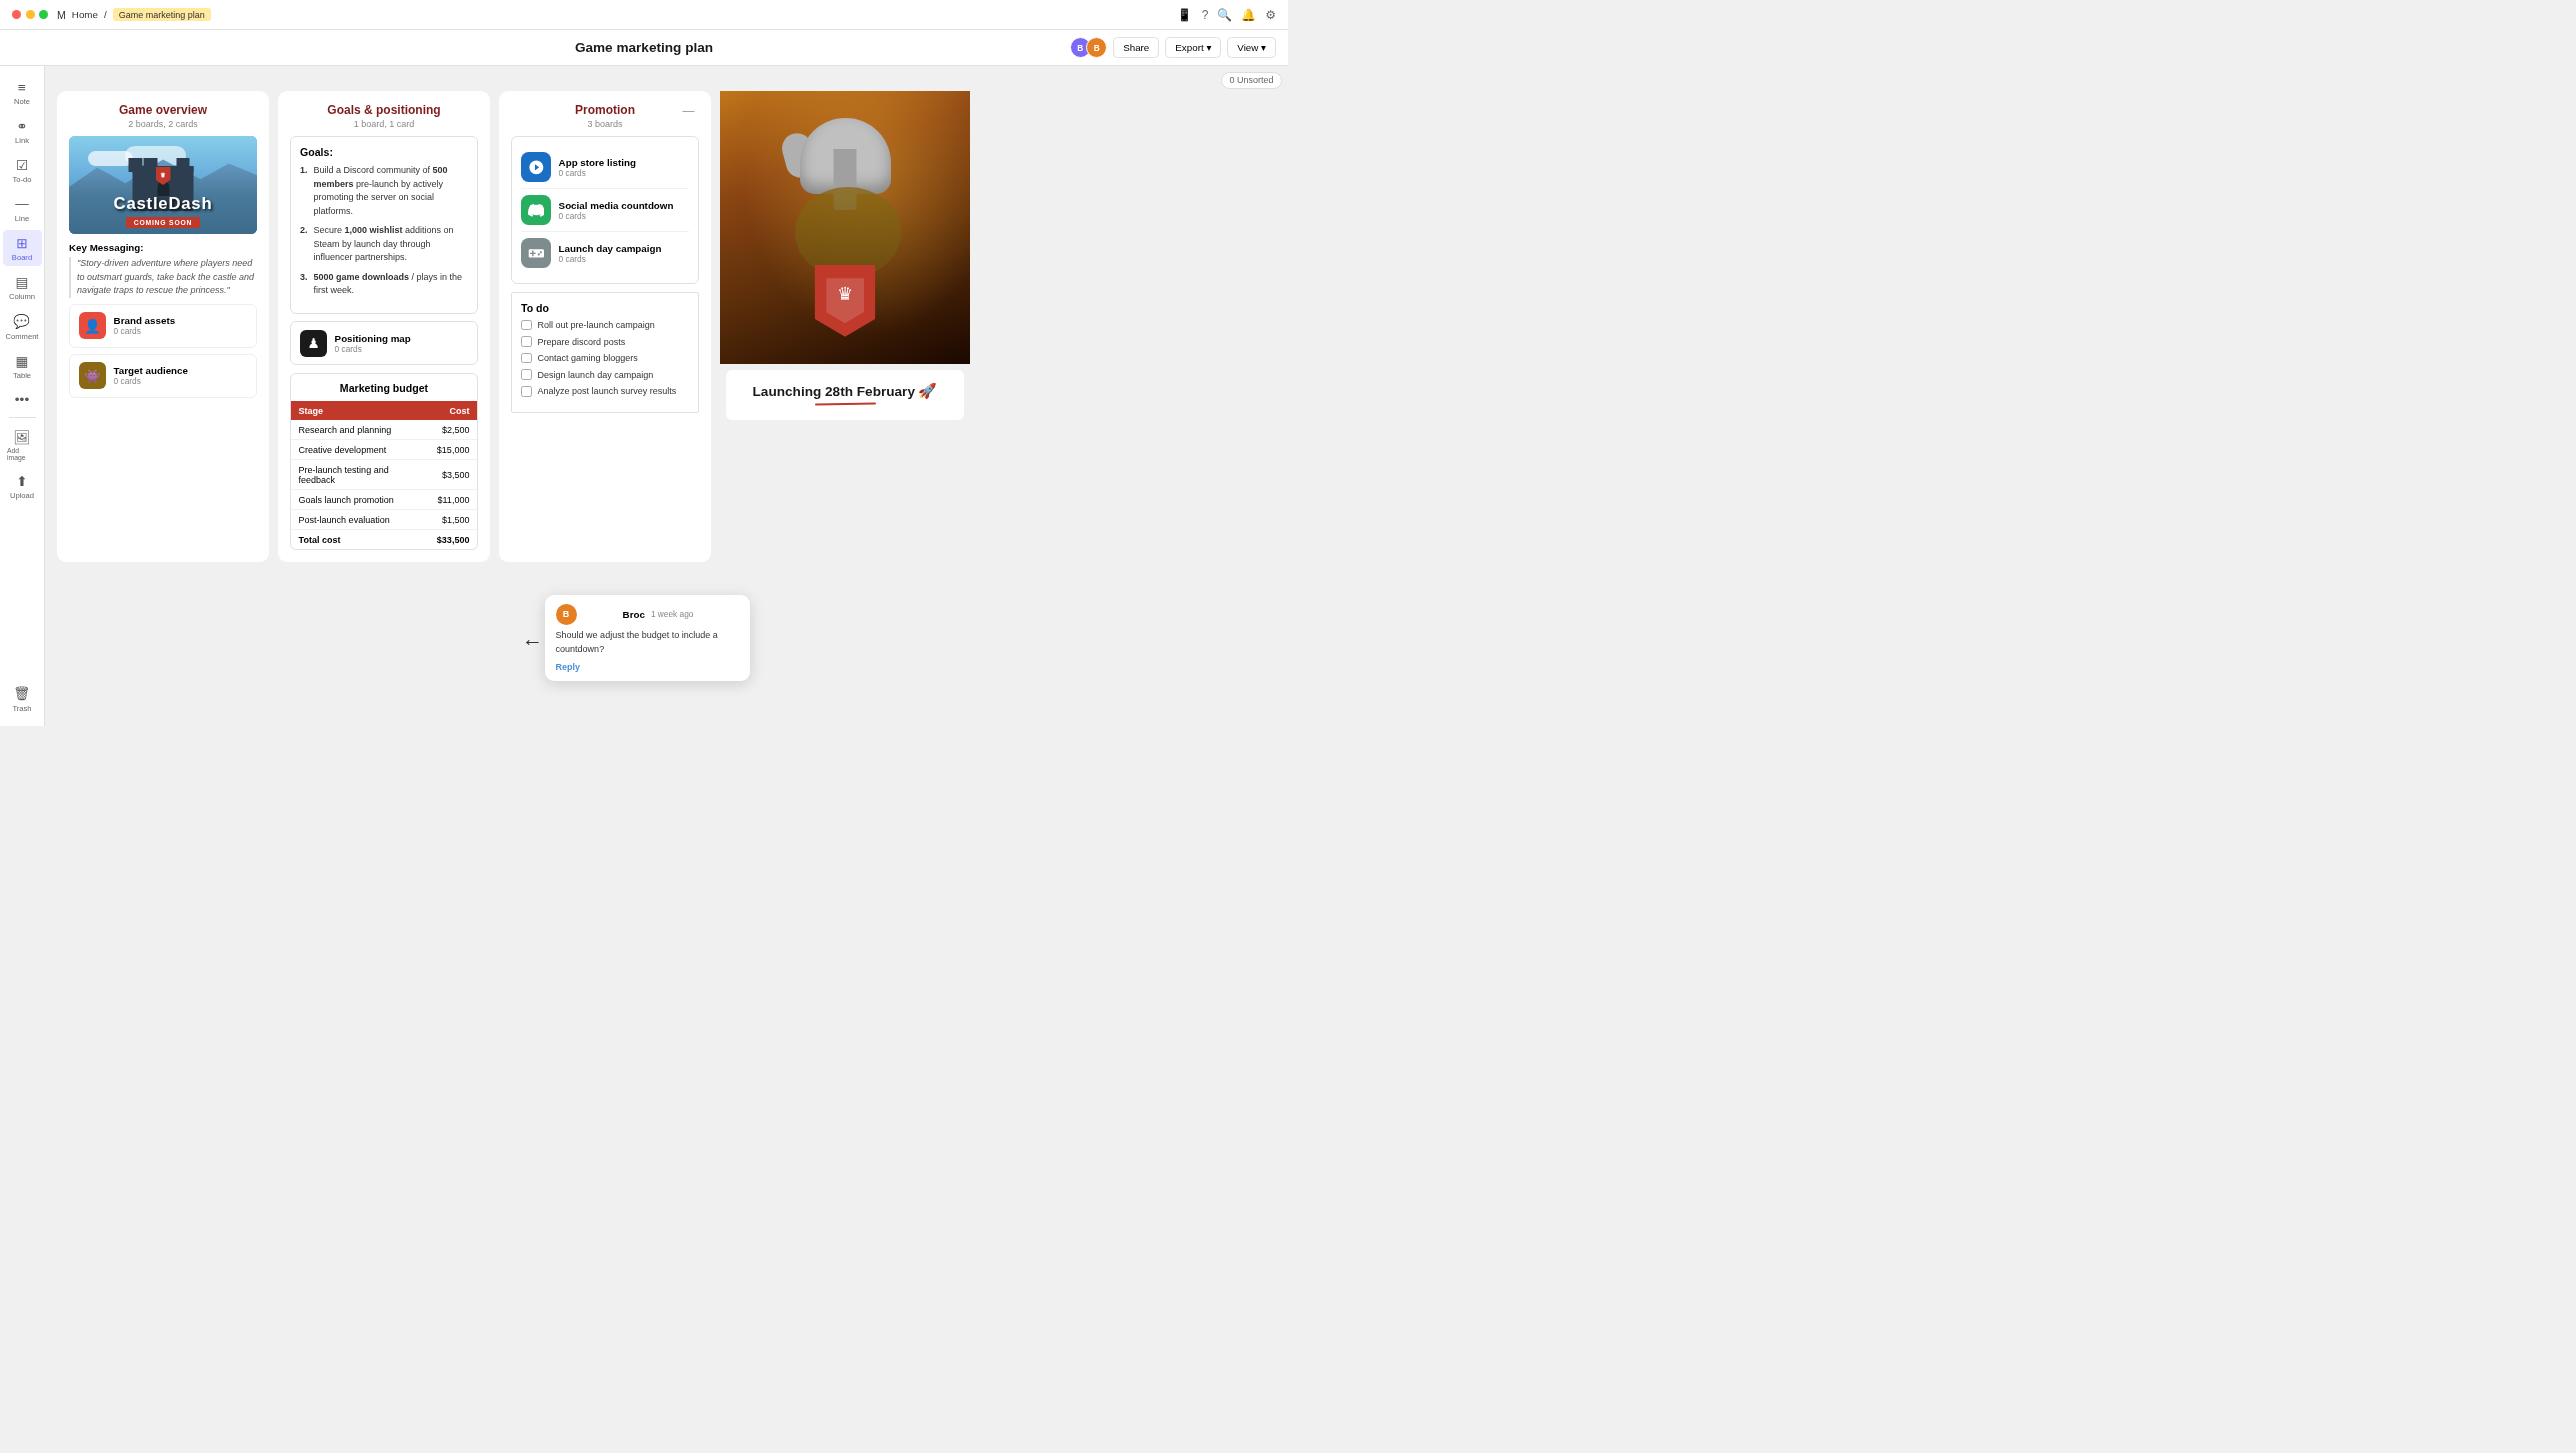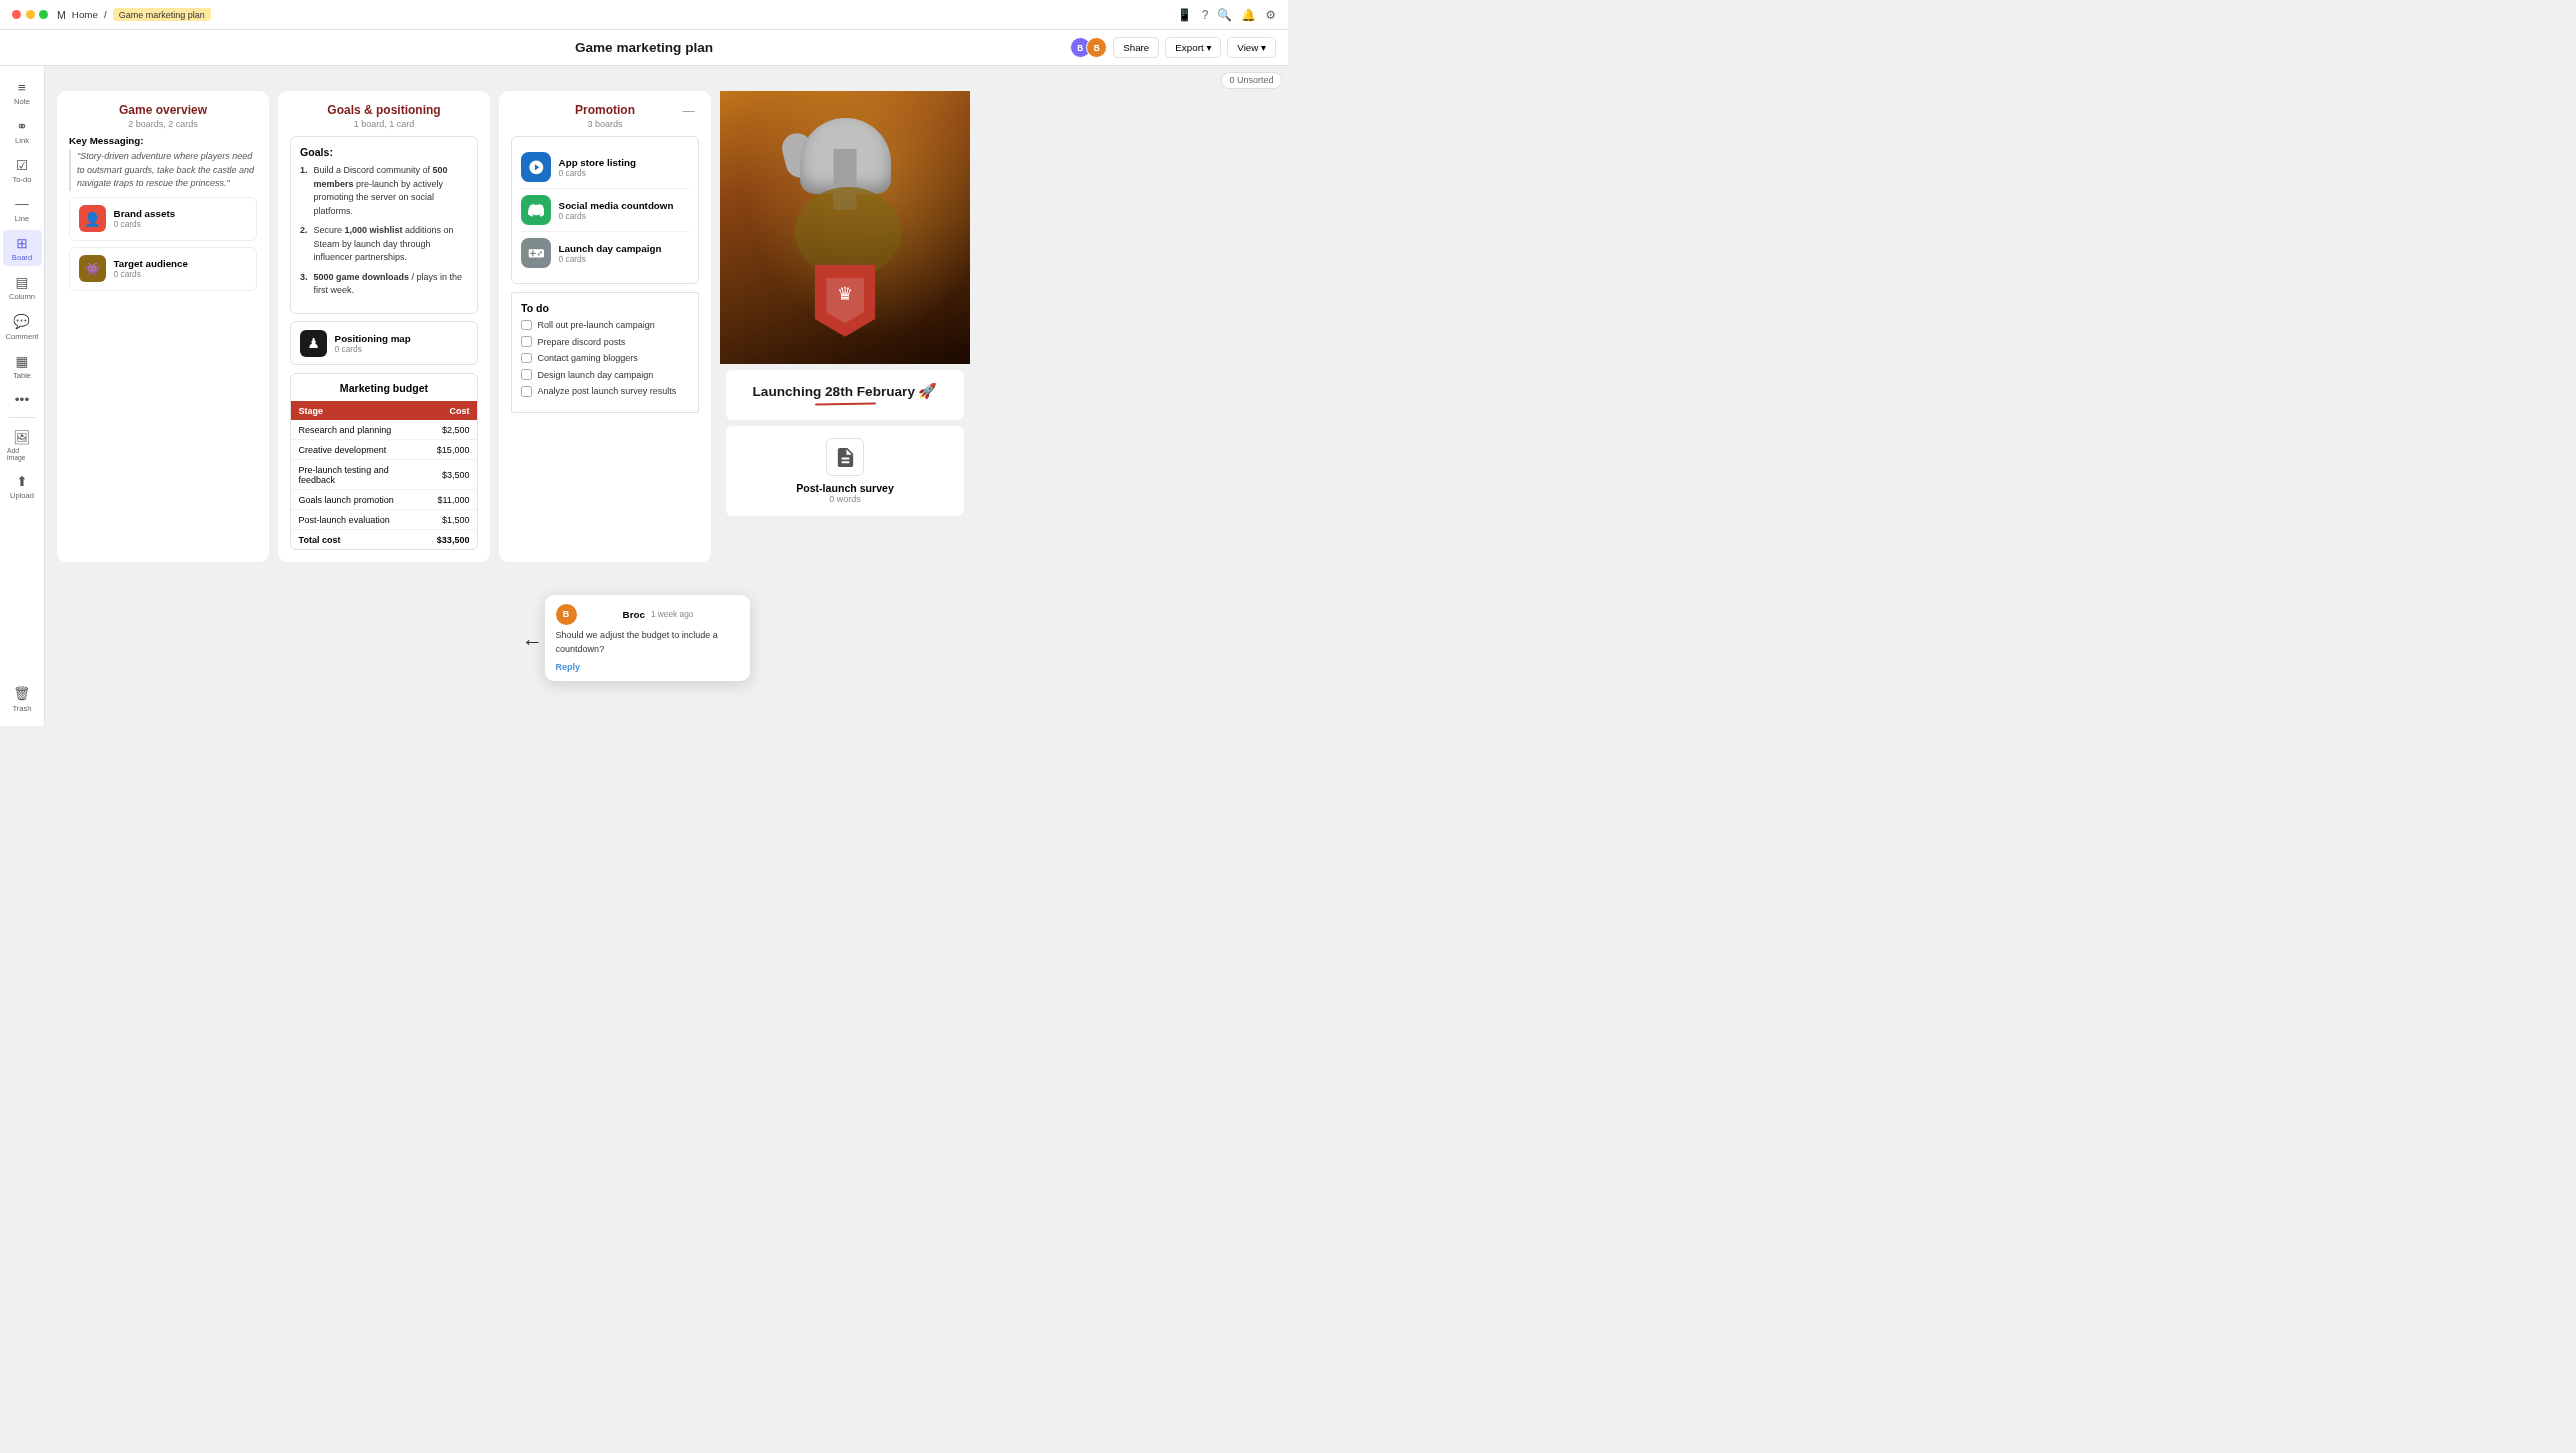--- a/index.html
+++ b/index.html
@@ -231,20 +231,46 @@
 
   <div class="main">
     <div class="unsorted-badge">0 Unsorted</div>
 
     <div class="columns">
 
       <div class="column-card game-overview">
         <div class="card-title">Game overview</div>
         <div class="card-subtitle">2 boards, 2 cards</div>
 
+        <div class="game-image">
+          <div class="castle-image">
+
+            <div style="position:absolute;top:0;left:0;right:0;height:60%;background:linear-gradient(180deg,#87ceeb,#5a9fd4);"></div>
+
+            <div style="position:absolute;top:15%;left:10%;width:45px;height:15px;background:rgba(255,255,255,0.7);border-radius:38px;"></div>
+            <div style="position:absolute;top:10%;left:30%;width:61px;height:19px;background:rgba(255,255,255,0.6);border-radius:38px;"></div>
+
+            <div style="position:absolute;top:20%;left:0;right:0;bottom:0;background:linear-gradient(180deg,#6b9dc7 0%,#4a7a9b 50%,#3d6b8c 100%);clip-path:polygon(0 40%,15% 15%,30% 35%,50% 5%,70% 30%,85% 10%,100% 25%,100% 100%,0 100%)"></div>
+
+            <div style="position:absolute;bottom:23px;left:50%;transform:translateX(-50%);width:61px;height:45px;background:#2c3e50;border-top:7.6px solid #2c3e50;">
+              <div style="position:absolute;top:-15px;left:-3.8px;width:13.6px;height:13.6px;background:#2c3e50;border-radius:0 0 0 0;"></div>
+              <div style="position:absolute;top:-15px;left:11.4px;width:13.6px;height:13.6px;background:#2c3e50;"></div>
+              <div style="position:absolute;top:-15px;right:3.8px;width:13.6px;height:13.6px;background:#2c3e50;"></div>
+              <div style="position:absolute;top:7.6px;left:50%;transform:translateX(-50%);width:12px;height:15px;background:#1a252f;border-radius:6px 6px 0 0;"></div>
+
+              <div style="position:absolute;top:-6px;left:50%;transform:translateX(-50%);width:15px;height:18px;background:#c0392b;clip-path:polygon(0 0,100% 0,100% 70%,50% 100%,0 70%);display:flex;align-items:center;justify-content:center;">
+                <div style="color:#fff;font-size:6px;font-weight:800;margin-top:-3px;">♛</div>
+              </div>
+            </div>
+          </div>
+          <div class="game-logo-overlay">
+            <div class="game-name">CastleDash</div>
+            <div class="coming-soon-badge">COMING SOON</div>
+          </div>
+        </div>
 
         <div class="key-messaging">
           <div class="key-messaging-title">Key Messaging:</div>
           <div class="key-messaging-quote">"Story-driven adventure where players need to outsmart guards, take back the castle and navigate traps to rescue the princess."</div>
         </div>
 
         <div class="list-item-card">
           <div class="list-icon list-icon-red">👤</div>
           <div class="list-item-text">
             <div class="list-item-name">Brand assets</div>
@@ -422,29 +448,20 @@
           <div style="position:absolute;top:35%;left:30%;width:106px;height:91px;background:linear-gradient(180deg,#8B6914 0%,#6b4f10 100%);border-radius:50%;opacity:0.8;"></div>
         </div>
 
         <div class="launch-card">
           <div style="text-align:center;">
             <span class="launch-title">Launching 28th February </span><span class="launch-rocket">🚀</span>
           </div>
           <div class="launch-underline"></div>
         </div>
 
-        <div class="survey-card">
-          <div class="survey-icon">
-            <svg width="23" height="23" viewBox="0 0 24 24" fill="#555">
-                <path d="M14 2H6c-1.1 0-1.99.9-1.99 2L4 20c0 1.1.89 2 1.99 2H18c1.1 0 2-.9 2-2V8l-6-6zm2 16H8v-2h8v2zm0-4H8v-2h8v2zm-3-5V3.5L18.5 9H13z"></path>
-              </svg>
-          </div>
-          <div class="survey-name">Post-launch survey</div>
-          <div class="survey-count">0 words</div>
-        </div>
       </div>
     </div>
 
     <div style="position:absolute;bottom:45px;left:500px;">
 
       <div style="position:absolute;top:50%;left:-23px;transform:translateY(-50%);font-size:21px;color:#333;line-height:1;">←</div>
       <div class="comment-bubble">
         <div class="comment-header">
           <div class="comment-avatar">B</div>
           <div>

